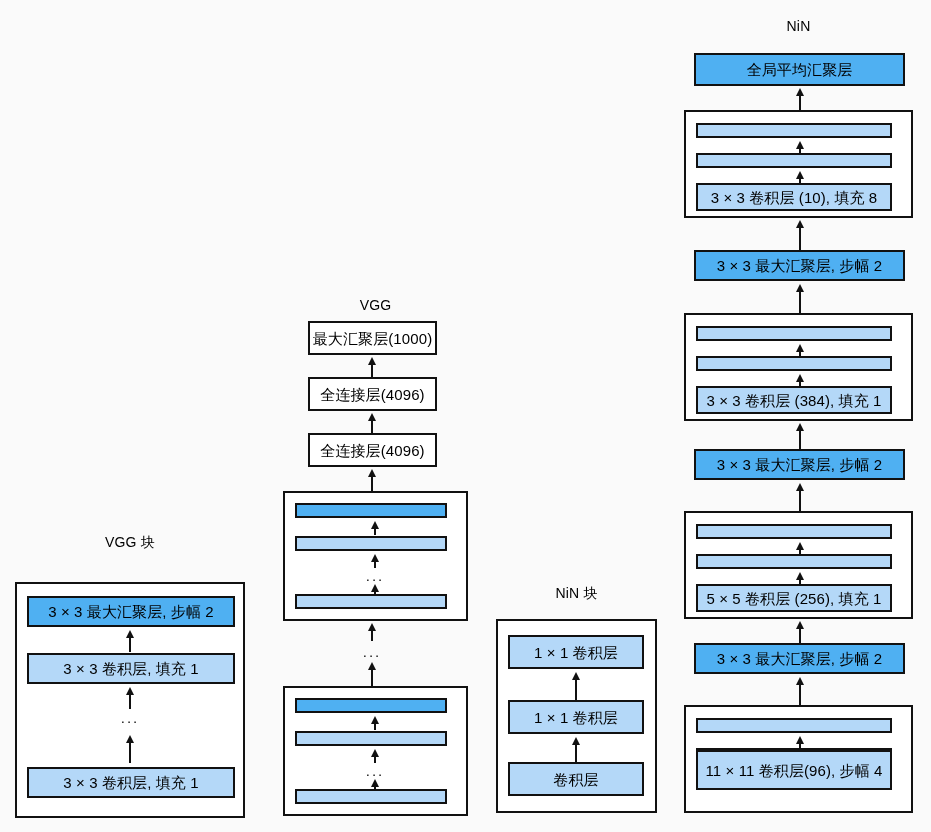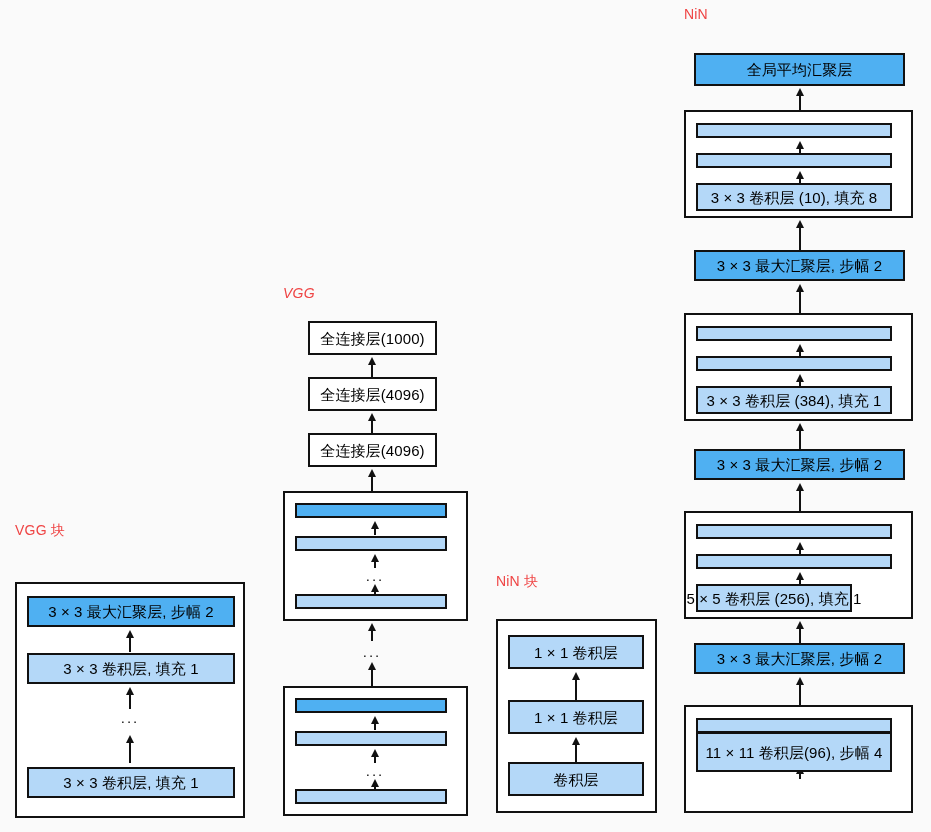--- a/index.html
+++ b/index.html
@@ -16,23 +16,25 @@
     color: #000;
     -webkit-font-smoothing: antialiased;
   }
 
   
   .abs { position: absolute; box-sizing: border-box; }
 
   
   .col-title {
     font-size: 14px;
-    color: #ef4444;
+    color: #000000;
+    text-align: center;
     white-space: nowrap;
     letter-spacing: .2px;
+    margin-top: 12px;
   }
 
   
   .node {
     border: 2px solid #111;
     display: flex;
     align-items: center;
     justify-content: center;
     font-size: 15px;
     line-height: 1;
@@ -112,23 +114,23 @@
 
 <div class="abs ellipsis" style="left:110px; top:710px; width:40px;">...</div>
 
 <div class="arrow" style="left:124px; top:735px; width:12px; height:28px;">
   <div class="head"></div>
     <div class="shaft" style="top:6px;"></div>
 </div>
 
 <div class="abs node light" style="left:27px; top:767px; width:208px; height:31px;">3 × 3 卷积层, 填充 1</div>
 
-<div class="abs col-title" style="left:283px; top:285px; width:185px;font-style:italic;">VGG</div>
-
-<div class="abs node white" style="left:308px; top:321px; width:129px; height:34px;">全连接层(1000)</div>
+<div class="abs col-title" style="left:283px; top:285px; width:185px;">VGG</div>
+
+<div class="abs node white" style="left:308px; top:321px; width:129px; height:34px;">最大汇聚层(1000)</div>
 
 <div class="arrow" style="left:366px; top:357px; width:12px; height:20px;">
   <div class="head"></div>
     <div class="shaft" style="top:6px;"></div>
 </div>
 
 <div class="abs node white" style="left:308px; top:377px; width:129px; height:34px;">全连接层(4096)</div>
 
 <div class="arrow" style="left:366px; top:413px; width:12px; height:20px;">
   <div class="head"></div>
@@ -271,21 +273,21 @@
 <div class="abs bar" style="left:696px; top:524px; width:196px; height:15px;"></div>
 <div class="arrow" style="left:794px; top:542px; width:12px; height:13px;">
   <div class="head"></div>
     <div class="shaft" style="top:6px;"></div>
 </div>
 <div class="abs bar" style="left:696px; top:554px; width:196px; height:15px;"></div>
 <div class="arrow" style="left:794px; top:572px; width:12px; height:13px;">
   <div class="head"></div>
     <div class="shaft" style="top:6px;"></div>
 </div>
-<div class="abs node light" style="left:696px; top:584px; width:156px; height:28px;">5 × 5 卷积层 (256), 填充 1</div>
+<div class="abs node light" style="left:696px; top:584px; width:196px; height:28px;">5 × 5 卷积层 (256), 填充 1</div>
 
 <div class="arrow" style="left:794px; top:621px; width:12px; height:27px;">
   <div class="head"></div>
     <div class="shaft" style="top:6px;"></div>
 </div>
 
 <div class="abs node dark" style="left:694px; top:643px; width:211px; height:31px;">3 × 3 最大汇聚层, 步幅 2</div>
 
 <div class="arrow" style="left:794px; top:677px; width:12px; height:28px;">
   <div class="head"></div>
@@ -296,13 +298,13 @@
 <div class="abs bar" style="left:696px; top:718px; width:196px; height:15px;"></div>
 <div class="arrow" style="left:794px; top:736px; width:12px; height:13px;">
   <div class="head"></div>
     <div class="shaft" style="top:6px;"></div>
 </div>
 <div class="abs bar" style="left:696px; top:748px; width:196px; height:15px;"></div>
 <div class="arrow" style="left:794px; top:766px; width:12px; height:13px;">
   <div class="head"></div>
     <div class="shaft" style="top:6px;"></div>
 </div>
-<div class="abs node light" style="left:696px; top:732px; width:196px; height:40px;">11 × 11 卷积层(96), 步幅 4</div>
+<div class="abs node light" style="left:696px; top:750px; width:196px; height:40px;">11 × 11 卷积层(96), 步幅 4</div>
 
 </body></html>

